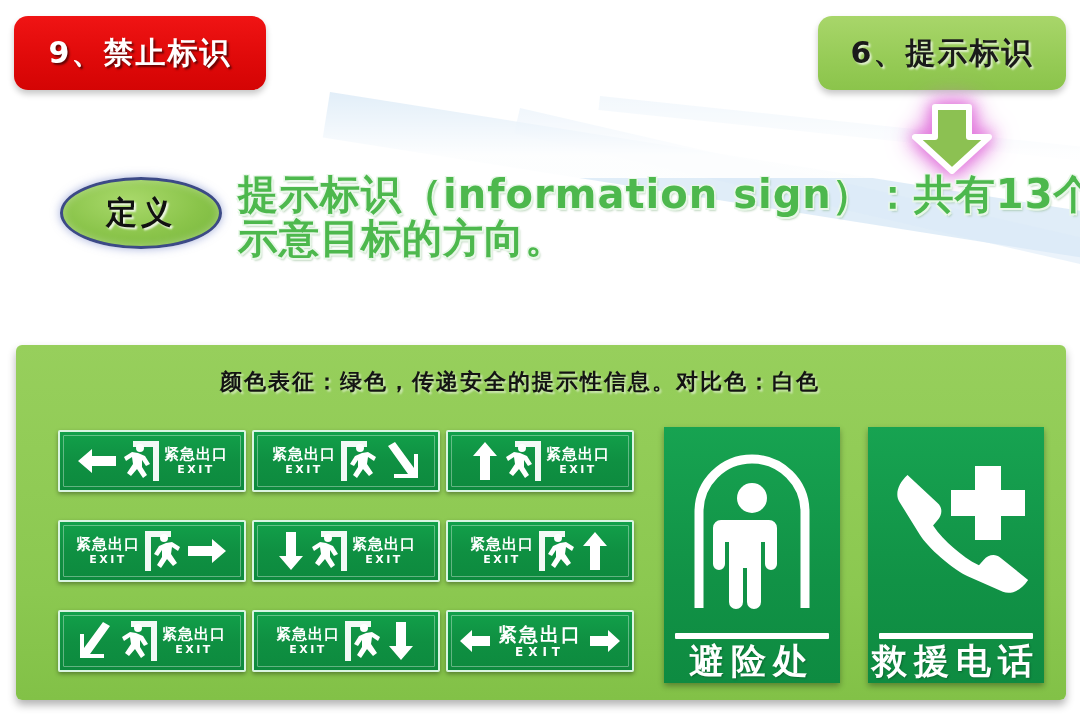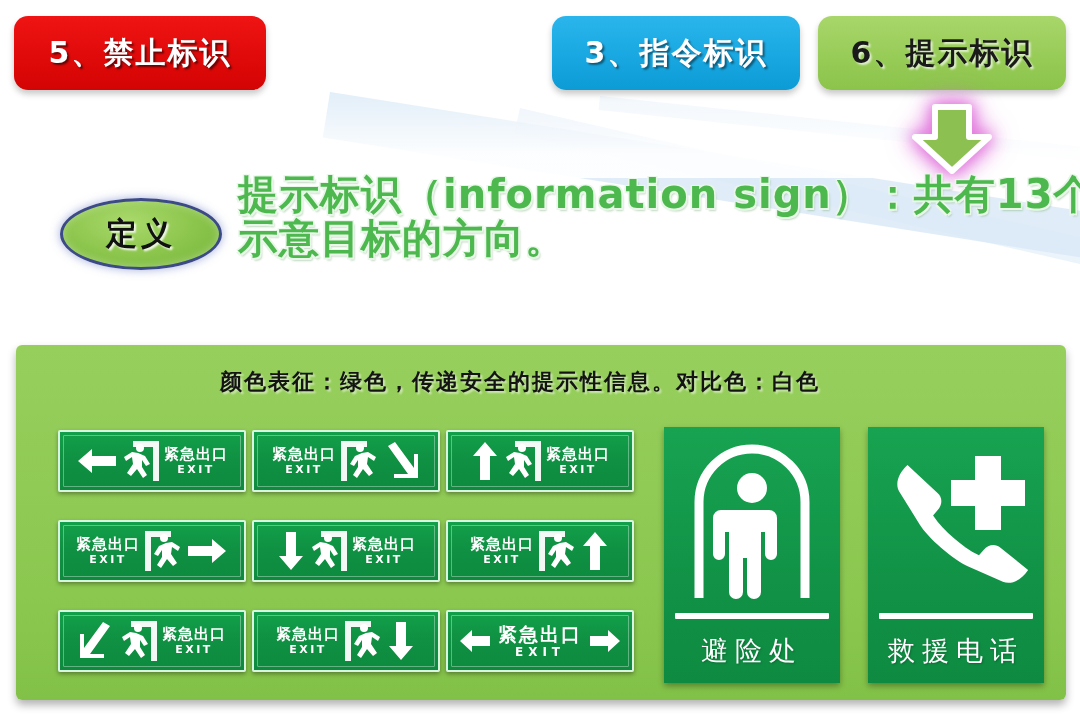--- a/index.html
+++ b/index.html
@@ -46,21 +46,21 @@
   .tab-4 .lbl { color:#1a1a1a; text-shadow: 2px 2px 2px rgba(255,255,255,.7); }
 
   
   .down-arrow {
     position:absolute; left:905px; top:103px; width:94px; height:72px;
   }
   .down-arrow svg { display:block; filter: drop-shadow(0 0 7px #e57fe0) drop-shadow(0 0 11px #dd6ad8); }
 
   
   .def-badge {
-    position:absolute; left:60px; top:198px; width:162px; height:72px;
+    position:absolute; left:60px; top:177px; width:162px; height:72px;
     border-radius:50%;
     background:radial-gradient(ellipse at 42% 32%, #a9d96b 0%, #8ac44a 55%, #76b53c 100%);
     border:3px solid #3c4a87;
     box-shadow: 0 0 10px rgba(90,110,190,.55), inset 0 0 8px rgba(255,255,255,.35);
     display:flex; align-items:center; justify-content:center;
   }
   .def-badge .lbl {
     font-size:31px; font-weight:bold; color:#111; letter-spacing:4px;
     text-shadow: 2px 2px 2px rgba(255,255,255,.85);
   }
@@ -132,42 +132,39 @@
     position:absolute; top:82px; width:176px; height:256px;
     background:linear-gradient(to bottom,#17a351,#119246 60%,#0e8b41);
     box-shadow: 0 3px 6px rgba(0,0,0,.33);
     display:flex; flex-direction:column; align-items:center;
   }
   .big-sign.s1 { left:648px; }
   .big-sign.s2 { left:852px; }
   .big-pic { flex:1 1 auto; display:flex; align-items:center; justify-content:center; width:100%; }
   .big-rule { width:88%; height:6px; background:#ffffff; border-radius:1px; }
   .big-label {
-    height:64px; display:flex; align-items:center; justify-content:center;
-    font-size:27px; font-weight:normal; color:#ffffff; letter-spacing:7px;
+    height:44px; display:flex; align-items:center; justify-content:center;
+    font-size:35px; font-weight:bold; color:#ffffff; letter-spacing:7px;
     text-shadow: 1px 1px 2px rgba(0,0,0,.25);
     white-space:nowrap;
   }
 </style>
 </head>
 <body>
 
 <div id="stage">
 
   <div class="bg-diag bg-d1"></div>
   <div class="bg-diag bg-d2"></div>
   <div class="bg-diag bg-d3"></div>
   <div class="bg-fade"></div>
 
   <div class="tabs">
     <div class="tab tab-1">
-      <span class="lbl">5、禁止标识</span>
-    </div>
-    <div class="tab tab-3">
-      <span class="lbl">3、指令标识</span>
+      <span class="lbl">9、禁止标识</span>
     </div>
     <div class="tab tab-4">
       <span class="lbl">6、提示标识</span>
     </div>
   </div>
 
   <div class="down-arrow">
     <svg width="94" height="72" viewBox="0 0 94 72">
       <path d="M30 4 H64 V34 H84 L47 68 L10 34 H30 Z" fill="#8cc152" stroke="#ffffff" stroke-width="6" stroke-linejoin="round"></path>
     </svg>

